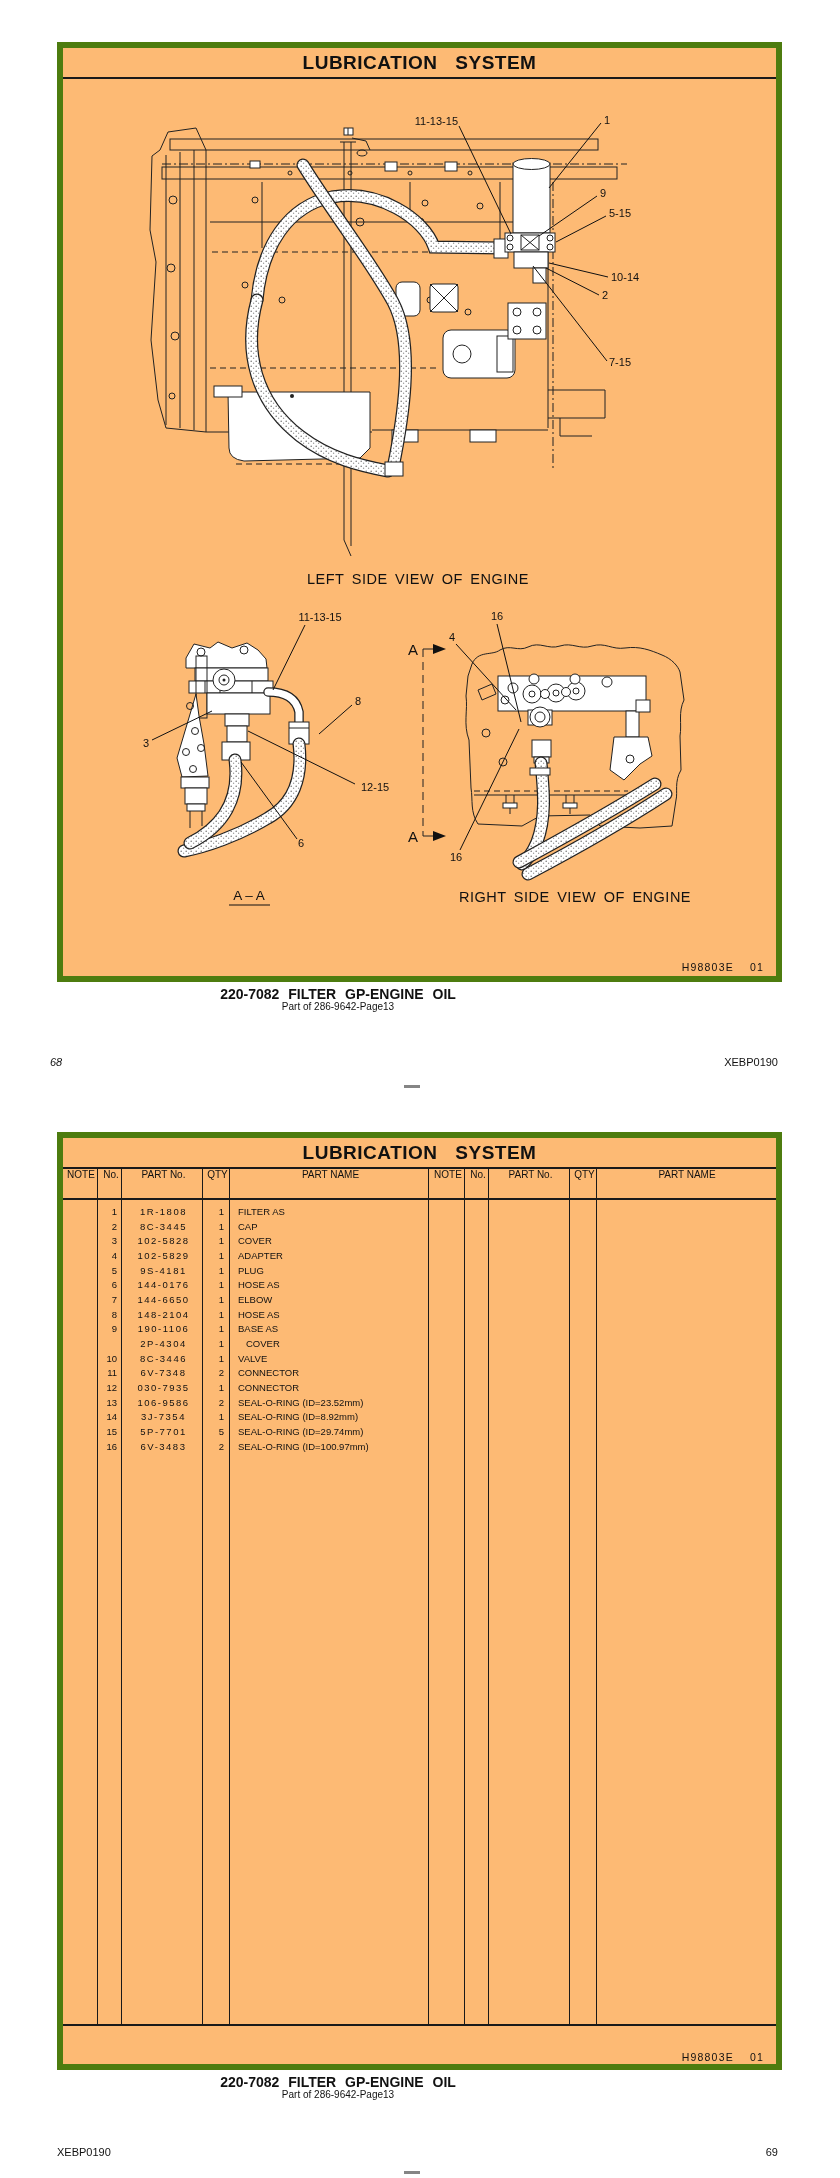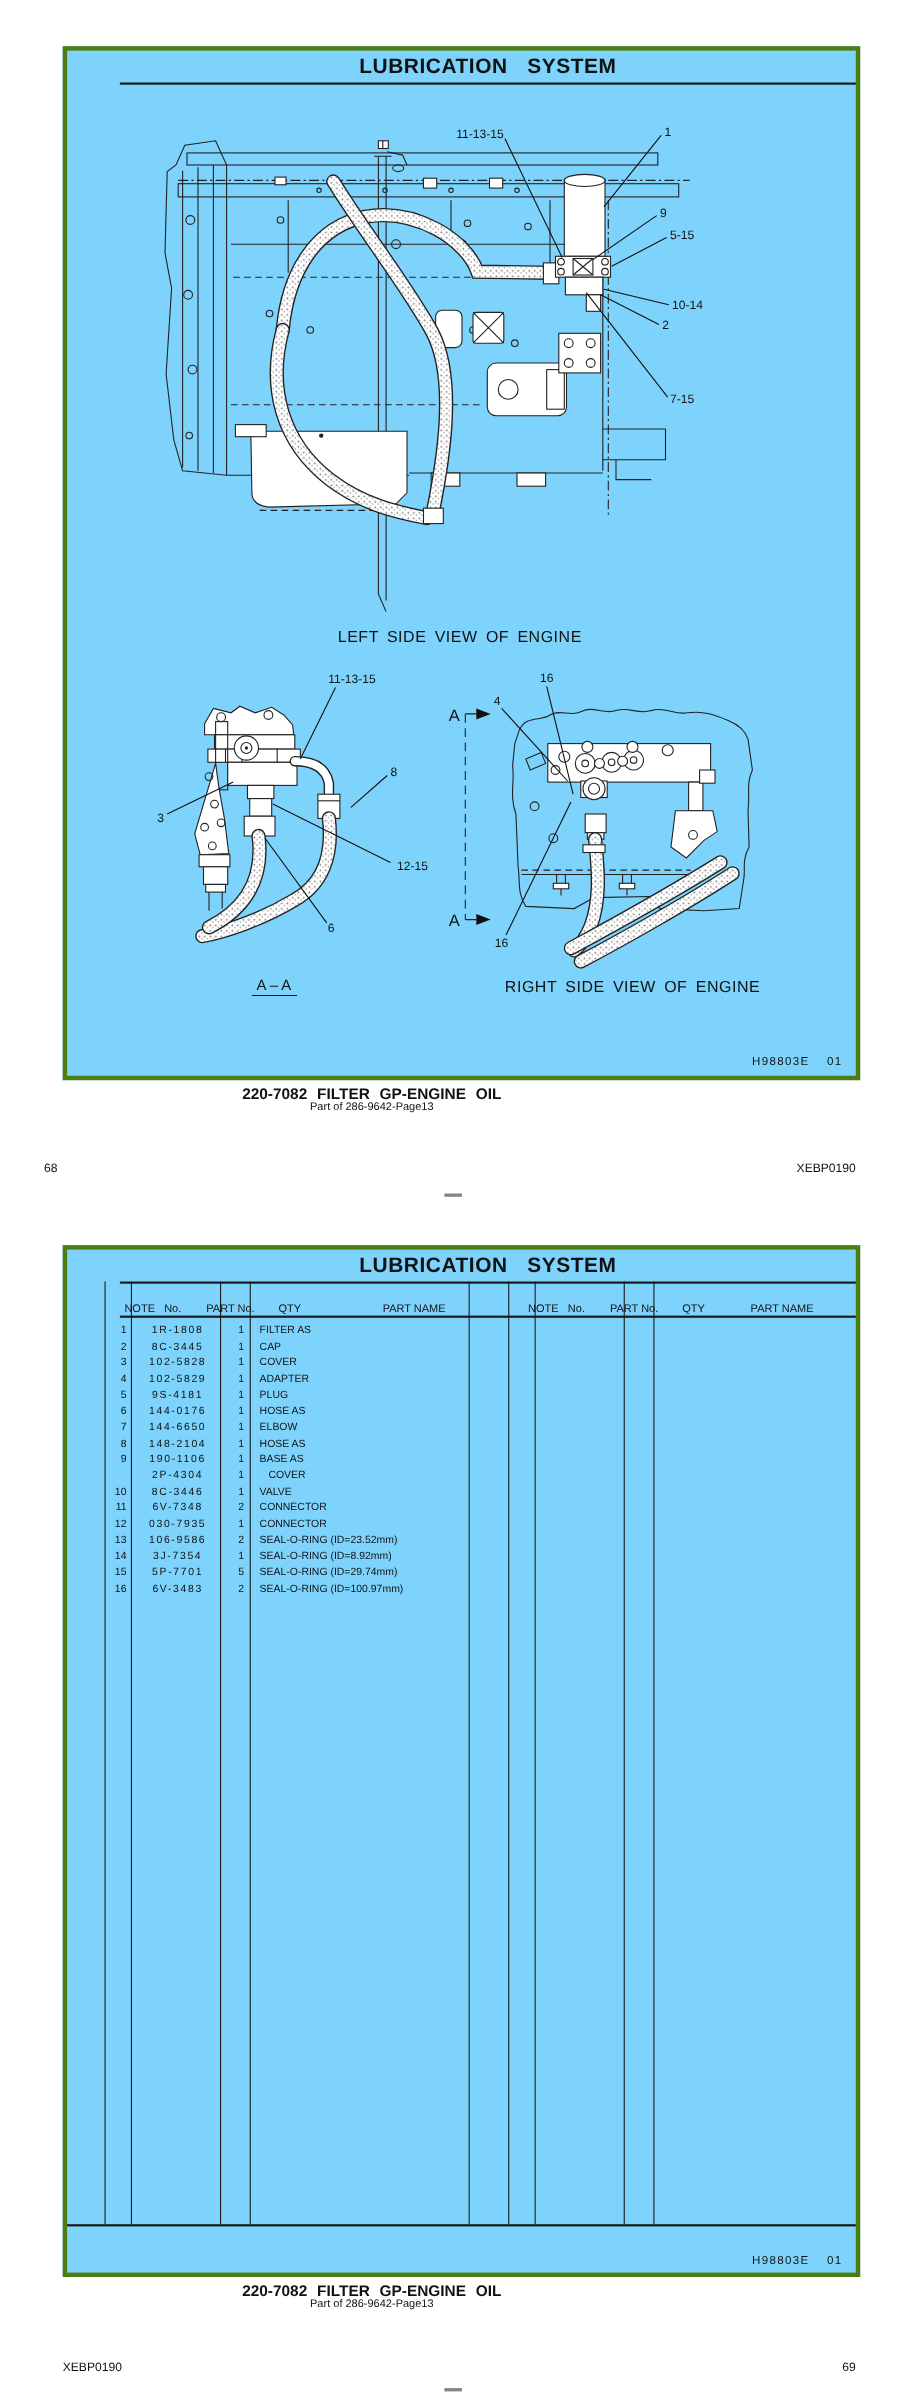--- a/index.html
+++ b/index.html
@@ -1,25 +1,25 @@
 <!DOCTYPE html>
 <html><head>
 <meta charset="utf-8">
 <style>
   html,body{margin:0;padding:0;background:#fff;}
   body{width:840px;height:2178px;position:relative;font-family:"Liberation Sans",sans-serif;color:#111;}
-  .page-border{position:absolute;left:57px;width:725px;border:4px solid #4d7c0f;background:#7dd3fc;box-sizing:border-box;padding-left:48px;}
+  .page-border{position:absolute;left:57px;width:725px;border:6px solid #4d7c0f;background:#fdba74;box-sizing:border-box;}
   #p1{top:42px;height:940px;}
   #p2{top:1132px;height:938px;}
   .title-band{height:29px;border-bottom:2px solid #1a1a1a;display:flex;align-items:center;justify-content:center;}
   .page-title{font-size:19px;font-weight:bold;letter-spacing:.5px;word-spacing:12px;white-space:pre;}
   .doc-code{position:absolute;right:12px;top:913px;font-size:10.5px;letter-spacing:1.2px;}
   .doc-code .rev{margin-left:16px;margin-top:26px;}
   
-  .thead{display:flex;height:29px;border-bottom:2px solid #1a1a1a;align-items:flex-end;font-size:10px;}
+  .thead{display:flex;height:29px;border-bottom:2px solid #1a1a1a;align-items:flex-start;font-size:10px;}
   .thead .hc{text-align:center;box-sizing:border-box;}
   .w-note{width:36px;} .w-no{width:24px;} .w-part{width:81px;} .w-qty{width:27px;} .w-name{width:199px;} .w-name2{flex:1;}
   .vline{position:absolute;width:1px;background:#1a1a1a;top:29px;height:857px;}
   .cols-end{position:absolute;left:0;right:0;top:886px;height:2px;background:#1a1a1a;}
   .rows{position:absolute;left:0;top:66px;width:367px;}
   .trow{display:flex;height:14.7px;align-items:center;font-size:9.5px;white-space:pre;}
   .c{box-sizing:border-box;overflow:visible;}
   .cnote{width:36px;}
   .cno{width:24px;text-align:right;padding-right:6px;}
   .cpart{width:81px;text-align:center;letter-spacing:1.5px;}
@@ -279,21 +279,21 @@
     <path class="lead" d="M497,624 L521,722 M456,644 L516,710 M460,850 L519,729"></path>
     <text class="callout" x="497" y="620" text-anchor="middle">16</text>
     <text class="callout" x="452" y="641" text-anchor="middle">4</text>
     <text class="callout" x="456" y="861" text-anchor="middle">16</text>
     <text class="viewcap" x="575" y="902" text-anchor="middle">RIGHT SIDE VIEW OF ENGINE</text>
   </g>
 </svg>
 
 <div class="ft part-title" style="top:986px;">220-7082 FILTER GP-ENGINE OIL</div>
 <div class="ft part-sub" style="top:1001px;">Part of 286-9642-Page13</div>
-<div class="corner" style="left:40px;top:1056px;">68</div>
+<div class="corner" style="left:50px;top:1056px;font-style:italic;">68</div>
 <div class="corner" style="right:62px;top:1056px;">XEBP0190</div>
 <div class="microprint" style="left:404px;top:1085px;"></div>
 
 <div class="page-border" id="p2">
   <div class="title-band">
     <span class="page-title">LUBRICATION SYSTEM</span>
   </div>
 
   <div class="thead">
     <div class="hc w-note">NOTE</div>

